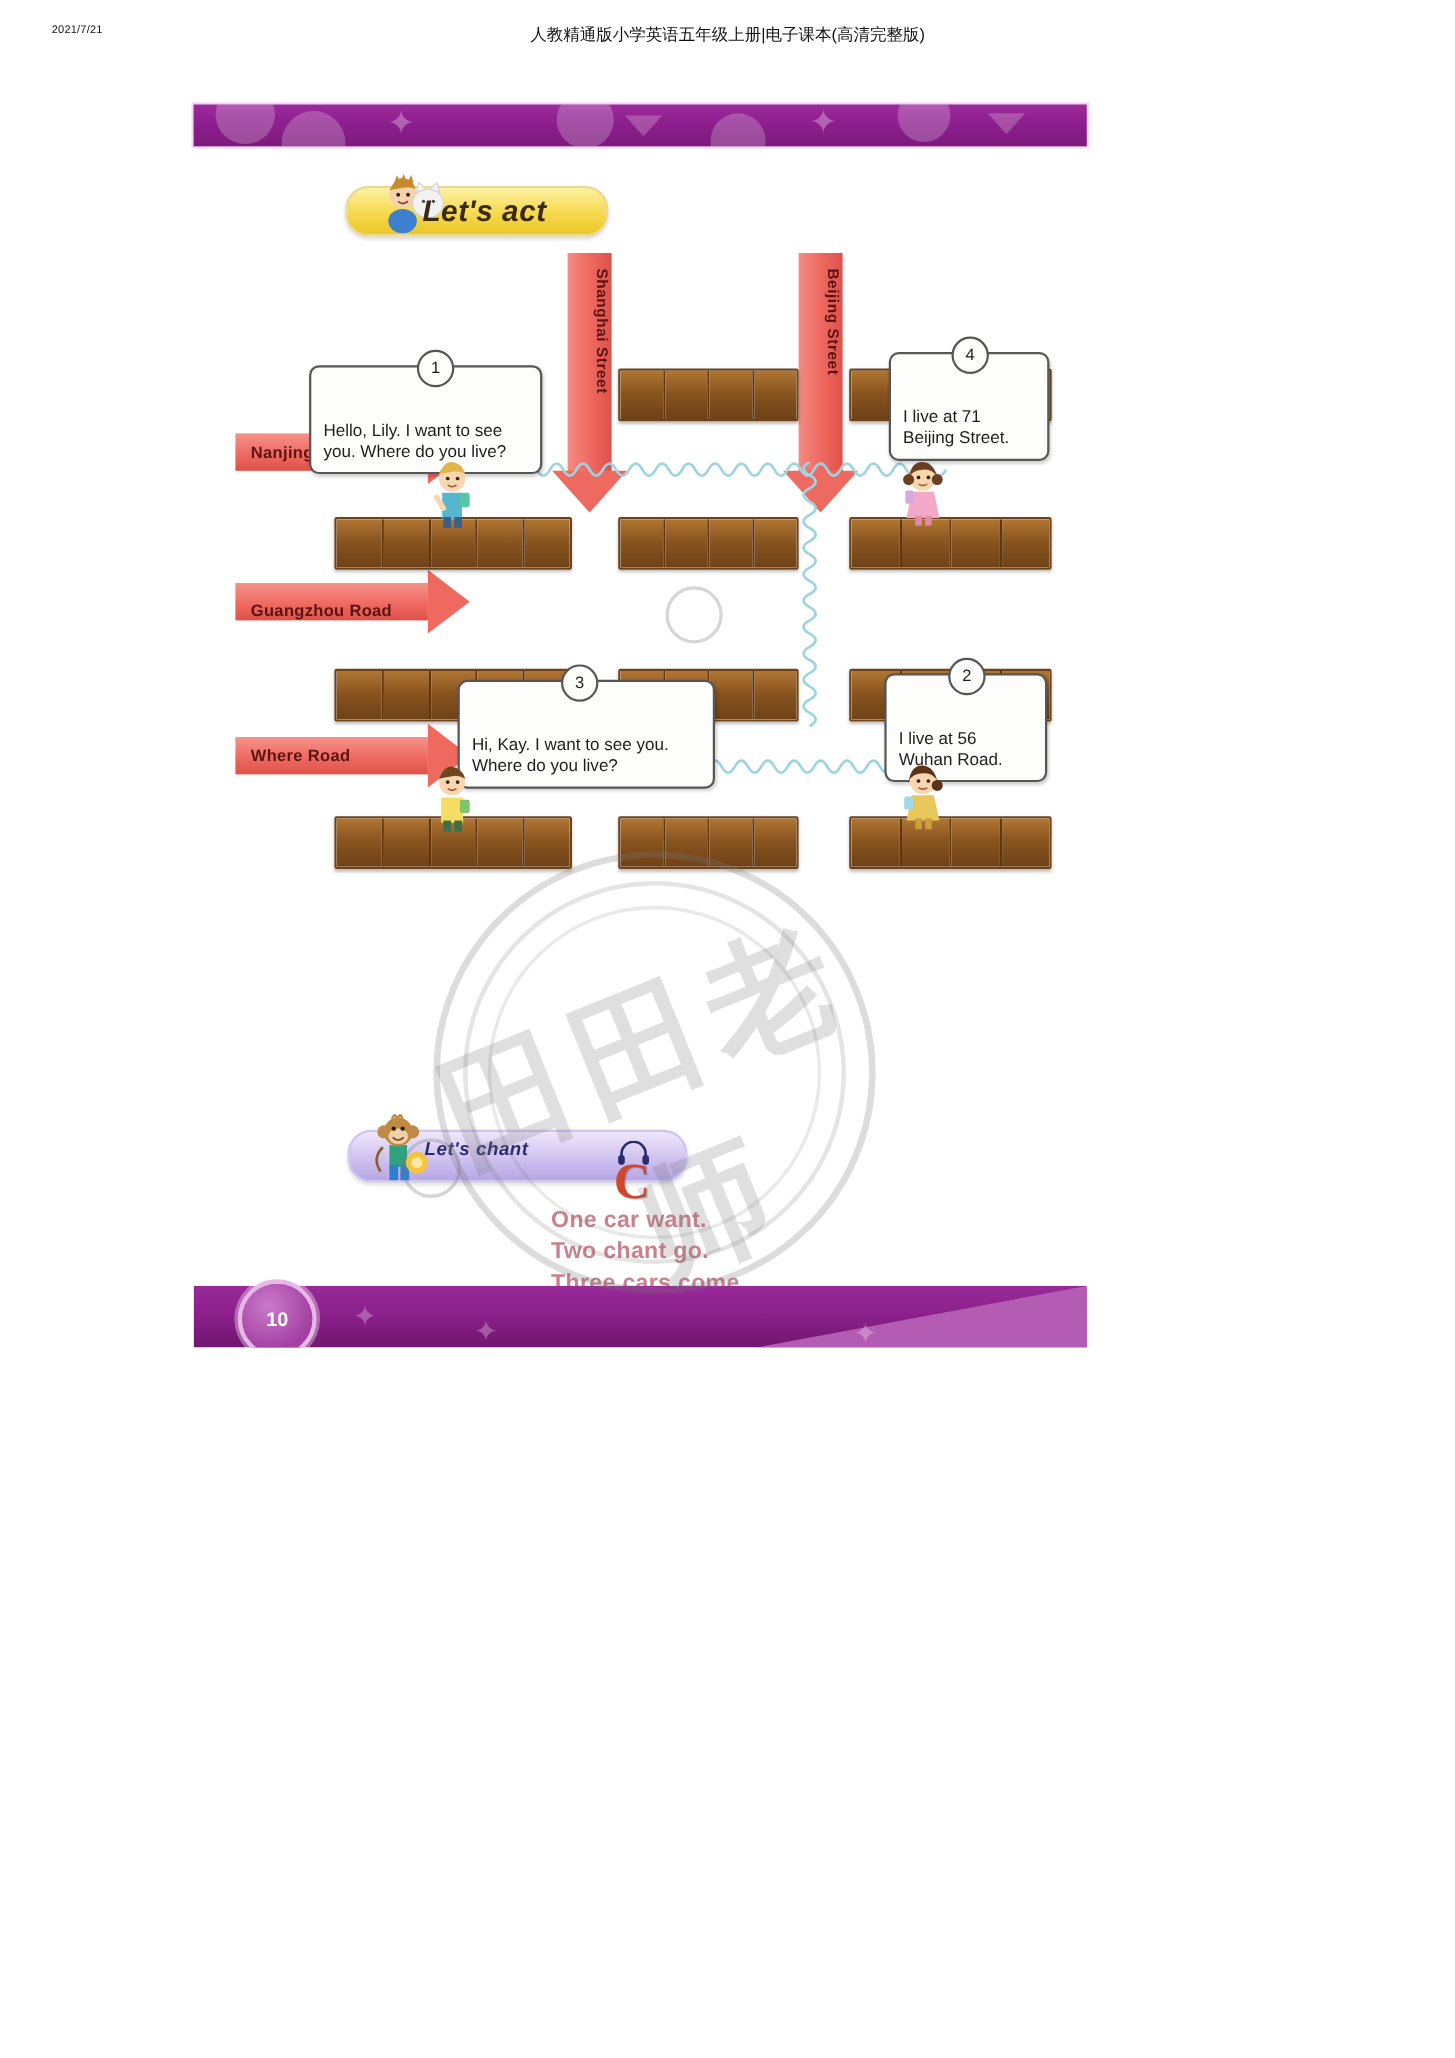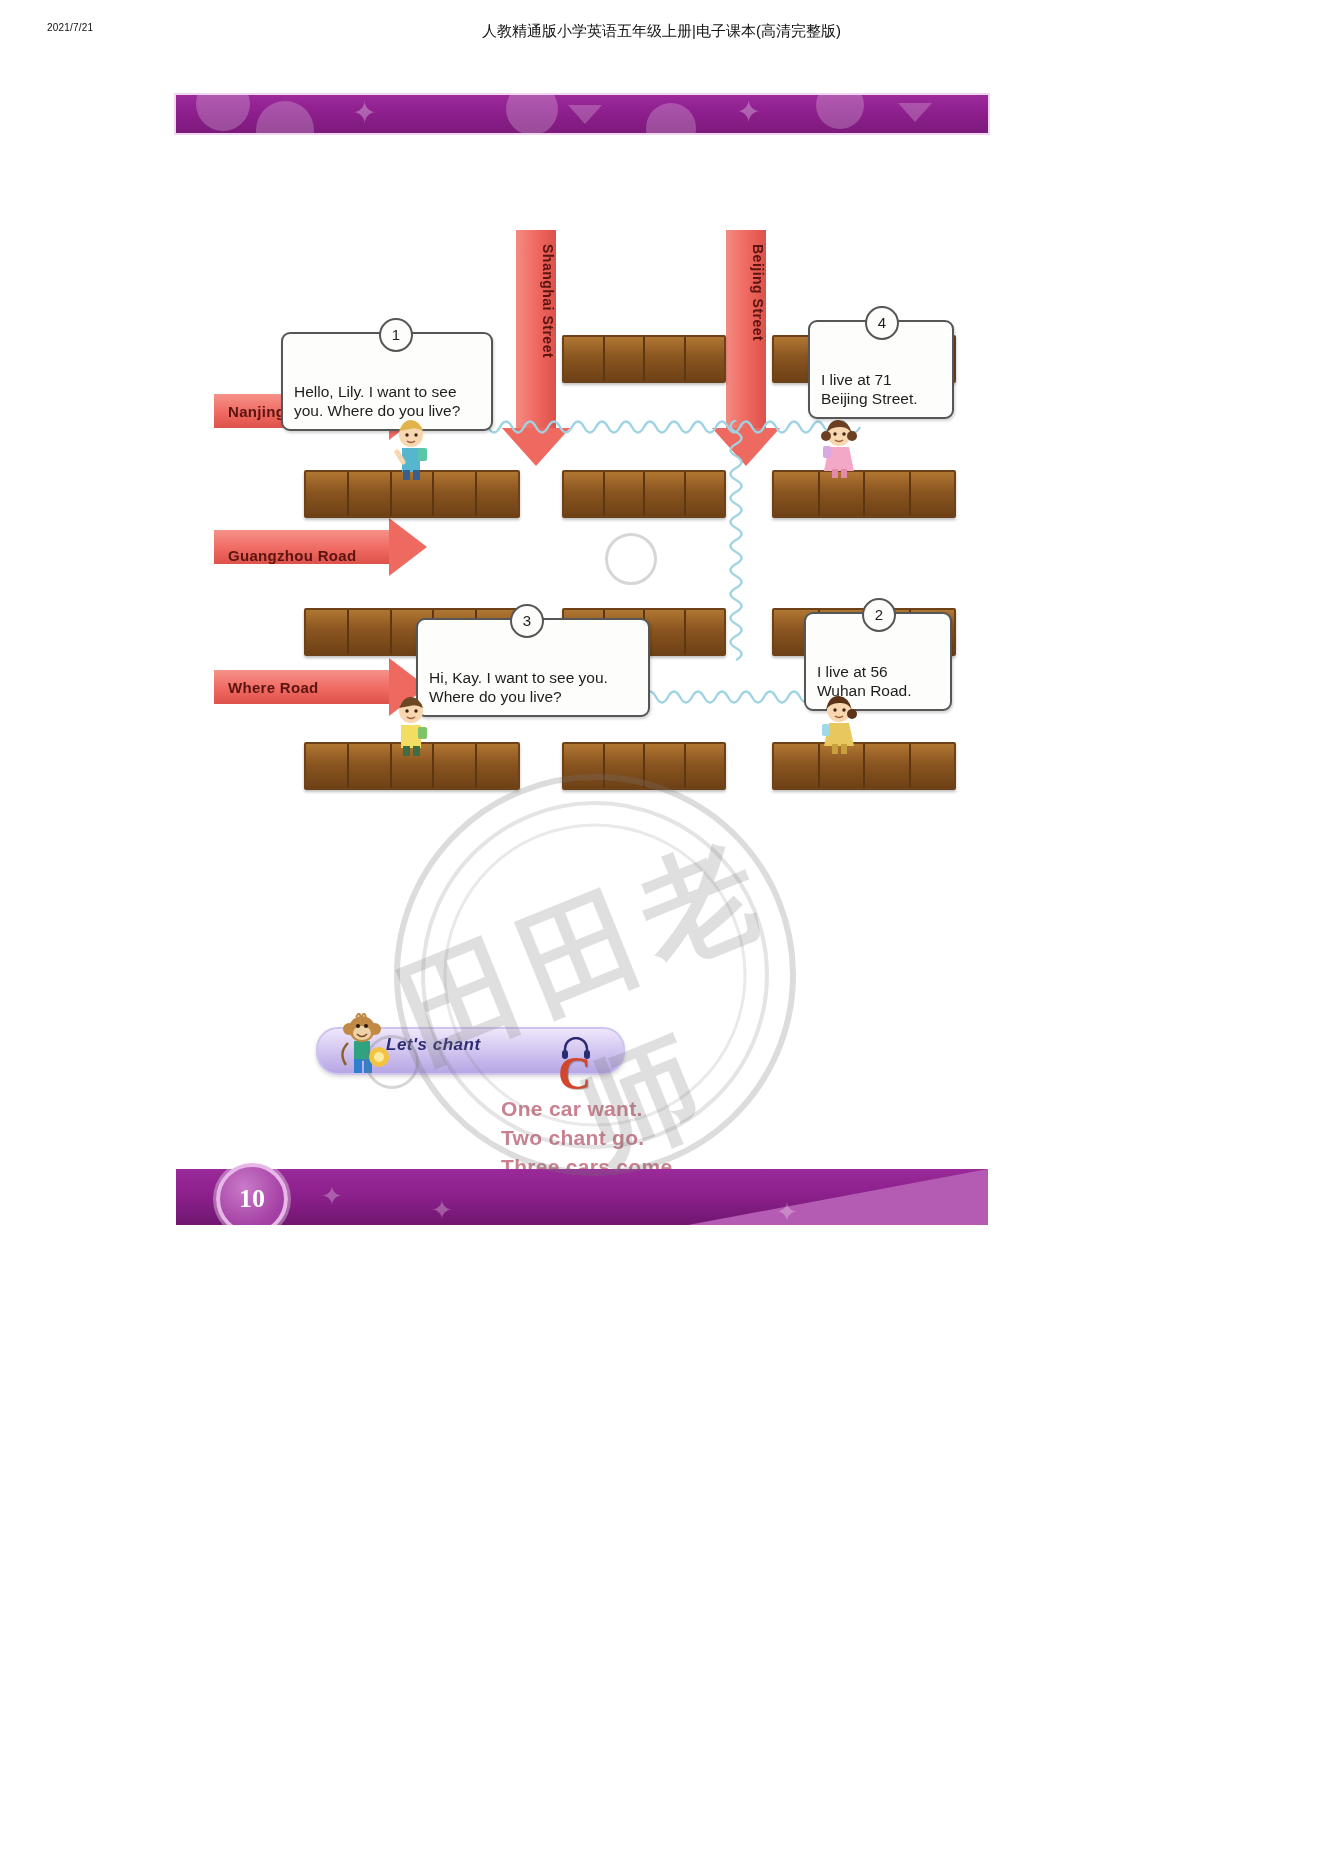--- a/index.html
+++ b/index.html
@@ -27,23 +27,23 @@
 
   
   .botbar{position:absolute;left:0;top:1062px;width:812px;height:68px;overflow:hidden;}
   .botbar .slab{position:absolute;left:0;top:12px;width:812px;height:56px;
     background:linear-gradient(180deg,#9a2a9a 0%,#8a1f8a 50%,#701670 100%);}
   .botbar .wedge{position:absolute;right:0;top:12px;width:0;height:0;
     border-bottom:56px solid #b45cb4;border-left:300px solid transparent;}
   .botbar .star{position:absolute;color:rgba(255,255,255,.28);font-size:26px;line-height:26px;}
   .pagebadge{position:absolute;left:40px;top:6px;width:64px;height:64px;border-radius:50%;
     background:radial-gradient(circle at 38% 32%,#c97ac9,#a33ea3 70%);
-    border:4px solid #e7b8e7;color:#fff;font-size:26px;font-weight:bold;
+    border:4px solid #e7b8e7;color:#fff;font-size:18px;font-weight:bold;
     display:flex;align-items:center;justify-content:center;
-    box-shadow:0 0 0 3px rgba(255,255,255,.35);font-family:Liberation Serif, serif;}
+    box-shadow:0 0 0 3px rgba(255,255,255,.35);}
   .pagebadge::before,.pagebadge::after{content:"";position:absolute;border-radius:50%;
     background:#e7b8e7;width:18px;height:18px;z-index:-1;}
   .pagebadge::before{left:-7px;top:22px;}
   .pagebadge::after{right:-7px;top:22px;}
 
   
   .act-wrap{position:absolute;left:80px;top:60px;width:320px;height:62px;}
   .act-pill{position:absolute;left:58px;top:14px;width:235px;height:42px;border-radius:21px;
     background:linear-gradient(180deg,#fdf0a0 0%,#f6d94e 55%,#edc628 100%);
     border:2px solid #e9d98e;box-shadow:0 2px 4px rgba(0,0,0,.18);}
@@ -141,20 +141,38 @@
       <div class="blob" style="left:80px;top:6px;width:58px;height:58px;"></div>
       <div class="star" style="left:176px;top:3px;">✦</div>
       <div class="blob" style="left:330px;top:-12px;width:52px;height:52px;"></div>
       <div class="tri" style="left:392px;top:10px;"></div>
       <div class="blob" style="left:470px;top:8px;width:50px;height:50px;"></div>
       <div class="star" style="left:560px;top:2px;">✦</div>
       <div class="blob" style="left:640px;top:-14px;width:48px;height:48px;"></div>
       <div class="tri" style="left:722px;top:8px;"></div>
     </div>
 
+    <div class="act-wrap">
+      <div class="act-pill"></div>
+      <svg class="kid-act" viewBox="0 0 62 58">
+        <ellipse cx="22" cy="46" rx="13" ry="11" fill="#3f7fd0"></ellipse>
+        <circle cx="22" cy="22" r="12" fill="#f6d3ae"></circle>
+        <path d="M10 18 q6 -12 13 -11 q8 1 11 10 q-6 -3 -12 -1 q-7 1 -12 2z" fill="#c98a2e"></path>
+        <path d="M14 12 l3 -8 l3 7 l3 -8 l3 8 l4 -7 l2 8z" fill="#c98a2e"></path>
+        <circle cx="18" cy="22" r="1.8" fill="#3a2413"></circle>
+        <circle cx="27" cy="22" r="1.8" fill="#3a2413"></circle>
+        <path d="M18 28 q4 4 9 0" stroke="#8a4a2a" stroke-width="1.6" fill="none"></path>
+        <ellipse cx="45" cy="30" rx="14" ry="13" fill="#f2f2f2" stroke="#d2d2d2"></ellipse>
+        <path d="M34 20 l3 -9 l6 6z" fill="#f2f2f2" stroke="#d2d2d2"></path>
+        <path d="M56 20 l-3 -9 l-6 6z" fill="#f2f2f2" stroke="#d2d2d2"></path>
+        <circle cx="41" cy="28" r="1.5" fill="#4a4a4a"></circle>
+        <circle cx="50" cy="28" r="1.5" fill="#4a4a4a"></circle>
+      </svg>
+      <div class="act-label">Let's act</div>
+    </div>
 
     <div class="scene">
 
       <div class="vstreet" style="left:340px;top:0px;height:200px;">
         <div class="vtxt">Shanghai Street</div>
         <div class="vhead"></div>
       </div>
       <div class="vstreet" style="left:550px;top:0px;height:200px;">
         <div class="vtxt">Beijing Street</div>
         <div class="vhead"></div>

